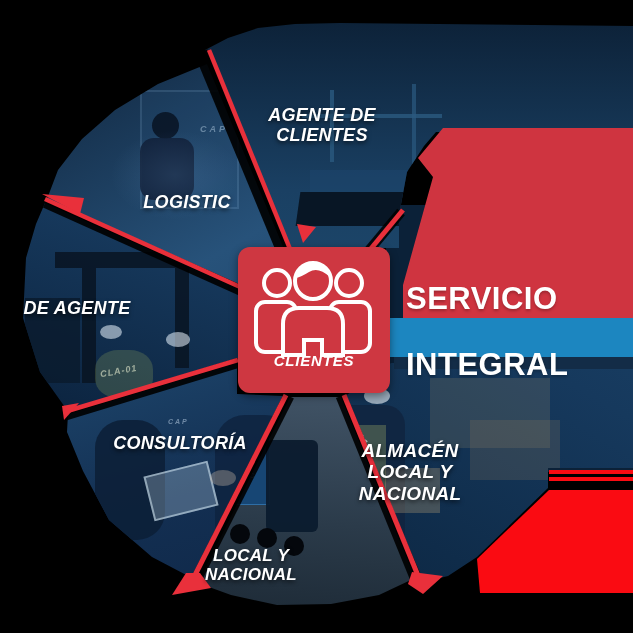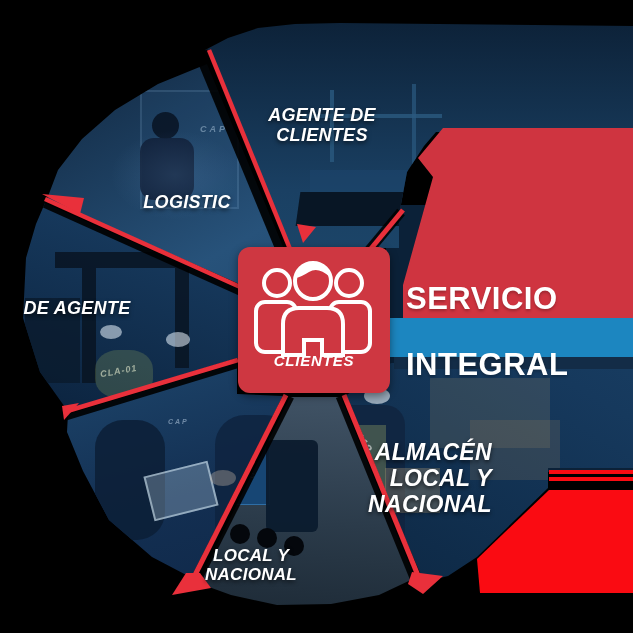--- a/index.html
+++ b/index.html
@@ -162,24 +162,25 @@
     <span class="ln">AGENTE DE</span>
     <span class="ln">CLIENTES</span>
   </div>
   <div class="seg-label" style="left:187px;top:192px;font-size:18px;">
     <span class="ln">LOGISTIC</span>
   </div>
   <div class="seg-label" style="left:77px;top:298px;font-size:18px;">
     <span class="ln">DE AGENTE</span>
   </div>
   <div class="seg-label" style="left:180px;top:433px;font-size:18px;">
+    <span class="ln">CONSULTORÍA</span>
   </div>
   <div class="seg-label" style="left:251px;top:546px;font-size:17px;">
     <span class="ln">LOCAL Y</span>
     <span class="ln">NACIONAL</span>
   </div>
-  <div class="seg-label" style="left:430px;top:440px;font-size:23px;text-align:right;">
+  <div class="seg-label" style="left:410px;top:440px;font-size:19px;">
     <span class="ln">ALMACÉN</span>
     <span class="ln">LOCAL Y</span>
     <span class="ln">NACIONAL</span>
   </div>
 
 </div>
 
 </body></html>

